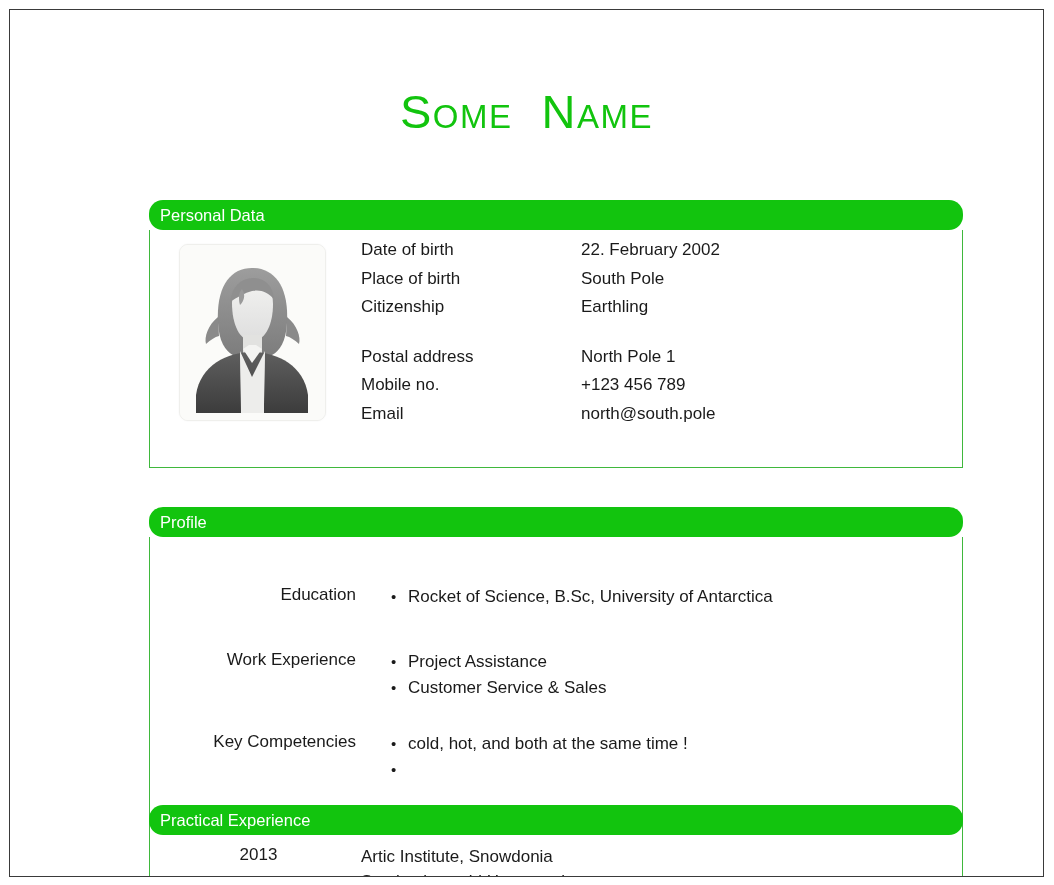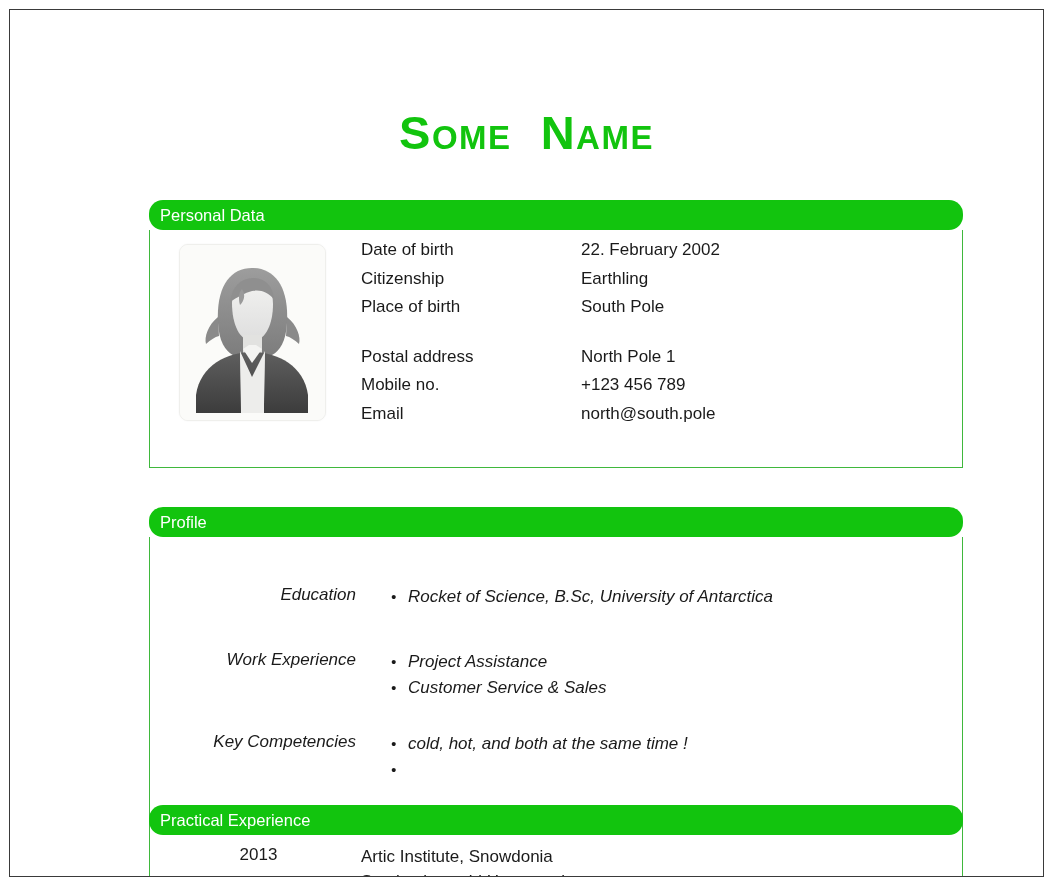--- a/index.html
+++ b/index.html
@@ -23,27 +23,27 @@
     background: #ffffff;
     border: 1px solid #3a3a3a;
     box-sizing: border-box;
     overflow: hidden;
   }
 
   
   .doc-title {
     position: absolute;
     left: 0;
-    top: 97px;
+    top: 76px;
     width: 100%;
     text-align: center;
     color: #12c40e;
     font-size: 47px;
     font-variant: small-caps;
-    font-weight: 700;
+    font-weight: 400;
     letter-spacing: 1.5px;
     white-space: pre;
     line-height: 1.1;
   }
 
   
   .section {
     position: absolute;
     left: 139px;
     width: 814px;
@@ -106,21 +106,20 @@
     margin-top: 32px;
   }
   .pd-label { width: 220px; }
   .pd-spacer td { height: 21px; }
 
   
   #sec-profile { top: 497px; }
   #sec-profile .section-body {
     height: 309px;
     position: relative;
-    font-style: italic;
   }
 
   .prof-row {
     position: absolute;
     left: 0;
     width: 100%;
     font-size: 17px;
     color: #1a1a1a;
   }
   .prof-label {
@@ -237,26 +236,26 @@
         </svg>
       </div>
 
       <table class="pd-table">
         <tbody>
             <tr>
           <td class="pd-label">Date of birth</td>
           <td class="pd-value">22. February 2002</td>
         </tr>
         <tr>
+          <td class="pd-label">Place of birth</td>
+          <td class="pd-value">South Pole</td>
+        </tr>
+        <tr>
           <td class="pd-label">Citizenship</td>
           <td class="pd-value">Earthling</td>
-        </tr>
-        <tr>
-          <td class="pd-label">Place of birth</td>
-          <td class="pd-value">South Pole</td>
         </tr>
         <tr class="pd-spacer">
           <td></td>
           <td></td>
         </tr>
         <tr>
           <td class="pd-label">Postal address</td>
           <td class="pd-value">North Pole 1</td>
         </tr>
         <tr>

